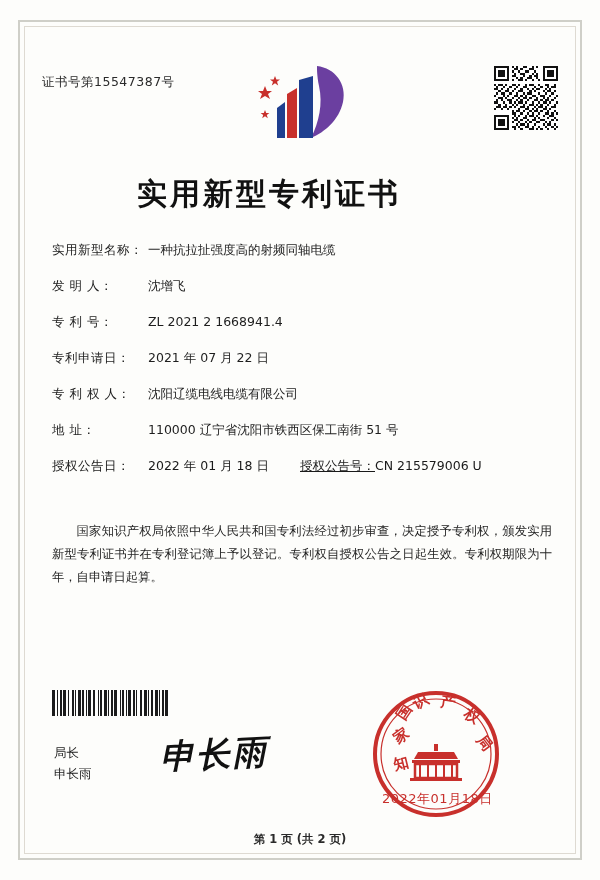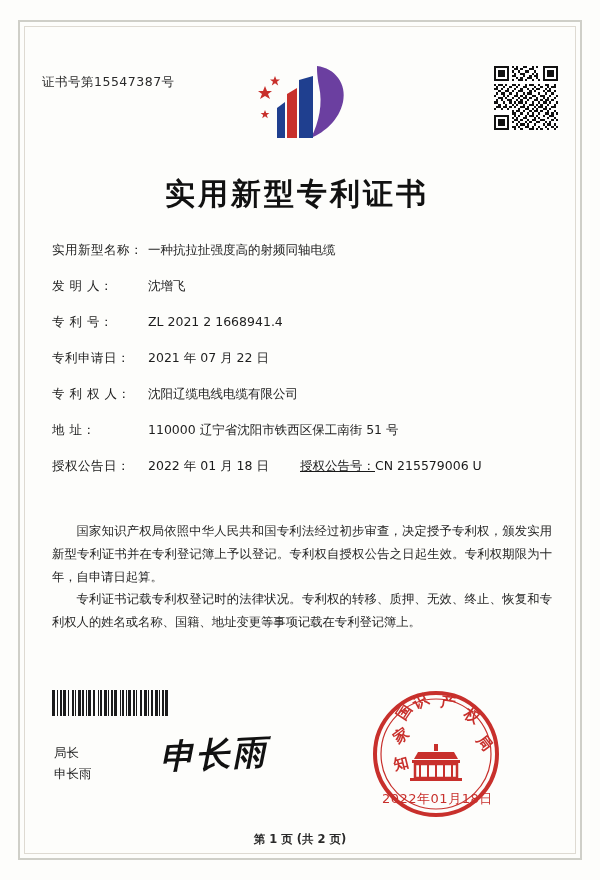--- a/index.html
+++ b/index.html
@@ -82,21 +82,20 @@
     position: absolute;
     left: 0;
     top: 174px;
     width: 538px;
     text-align: center;
     font-size: 30px;
     font-weight: bold;
     letter-spacing: 3px;
     color: #111;
     font-family: Liberation Mono, monospace;
-    margin-left: 28px;
   }
 
   
   .fields {
     position: absolute;
     left: 52px;
     top: 242px;
     width: 500px;
   }
   .field-row {
@@ -505,21 +504,20 @@
       </div>
 
       <div class="row-split">
         <span class="col-a"><span class="field-label">授权公告日：</span><span class="field-value">2022 年 01 月 18 日</span></span>
         <span class="col-b"><span>授权公告号：</span><span class="field-value">CN 215579006 U</span></span>
       </div>
 
     </div>
 
     <div class="para para-1">国家知识产权局依照中华人民共和国专利法经过初步审查，决定授予专利权，颁发实用新型专利证书并在专利登记簿上予以登记。专利权自授权公告之日起生效。专利权期限为十年，自申请日起算。</div>
-    <div class="para para-2">专利证书记载专利权登记时的法律状况。专利权的转移、质押、无效、终止、恢复和专利权人的姓名或名称、国籍、地址变更等事项记载在专利登记簿上。</div>
 
     <div class="barcode">
       <i style="width:3px"></i>
         <i style="width:2px;background:transparent"></i>
       <i style="width:1px"></i>
         <i style="width:2px;background:transparent"></i>
       <i style="width:2px"></i>
         <i style="width:1px;background:transparent"></i>
       <i style="width:3px"></i>
         <i style="width:2px;background:transparent"></i>

